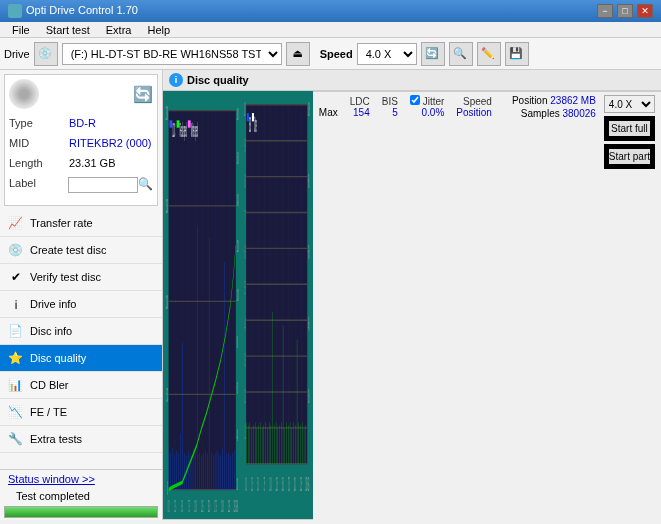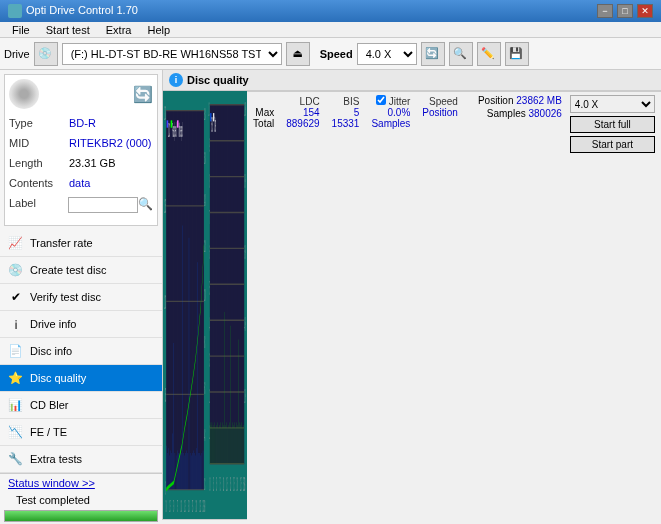--- a/index.html
+++ b/index.html
@@ -206,22 +206,22 @@
       font-size: 10px;
     }
     .stats-table { flex: 1; }
     .stats-table table { border-collapse: collapse; font-size: 10px; }
     .stats-table th { color: #333; font-weight: normal; padding: 0 12px 0 0; text-align: right; }
     .stats-table td { color: #0000cc; padding: 0 12px 0 0; text-align: right; }
     .stats-table td.black { color: #000; }
     .start-btns { display: flex; flex-direction: column; gap: 3px; }
     .start-btn {
       background: #e0e0e0;
-      border: 1px solid #000000;
-      padding: 2px 21px;
+      border: 5px solid #000000;
+      padding: 2px 0;
       font-size: 10px;
       cursor: pointer;
       white-space: nowrap;
     }
   </style>
 </head>
 <body>
 
 <div class="title-bar">
   <div class="title-bar-left">
@@ -272,24 +272,20 @@
         <span class="disc-key">Type</span>
         <span class="disc-val">BD-R</span>
       </div>
       <div class="disc-row">
         <span class="disc-key">MID</span>
         <span class="disc-val">RITEKBR2 (000)</span>
       </div>
       <div class="disc-row">
         <span class="disc-key">Length</span>
         <span class="disc-val black">23.31 GB</span>
-      </div>
-      <div class="disc-row">
-        <span class="disc-key">Contents</span>
-        <span class="disc-val">data</span>
       </div>
       <div class="disc-row">
         <span class="disc-key">Label</span>
         <input type="text" class="label-input" style="">
         <span style="cursor:pointer;font-size:12px;">🔍</span>
       </div>
     </div>
 
     <div id="nav-items">
         <div class="nav-item">
@@ -562,26 +558,20 @@
               </tr>
             </thead>
             <tbody>
               <tr>
                 <td class="black">Max</td>
                 <td>154</td>
                 <td>5</td>
                 <td>0.0%</td>
                 <td><span>Position</span></td>
               </tr>
-              <tr>
-                <td class="black">Total</td>
-                <td>889629</td>
-                <td>15331</td>
-                <td><span>Samples</span></td>
-              </tr>
             </tbody>
           </table>
         </div>
         <div style="display:flex;flex-direction:column;gap:2px;align-items:flex-end;">
           <div style="font-size:10px;">
             <span>Position </span>
             <span style="color:#0000cc;">23862 MB</span>
           </div>
           <div style="font-size:10px;">
             <span>Samples </span>

